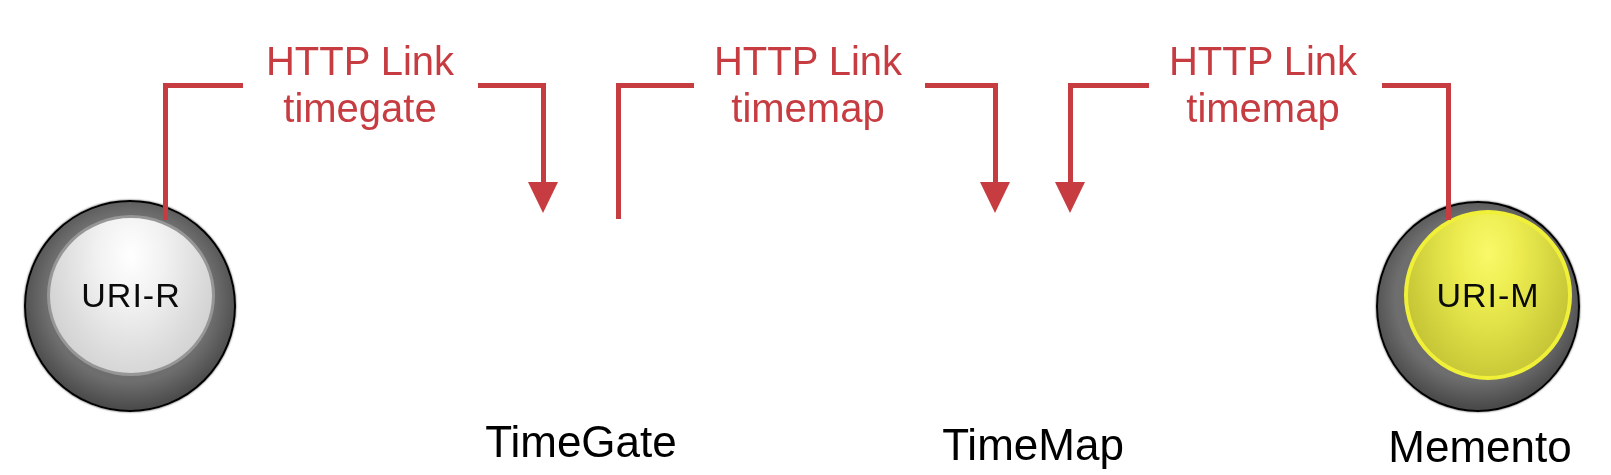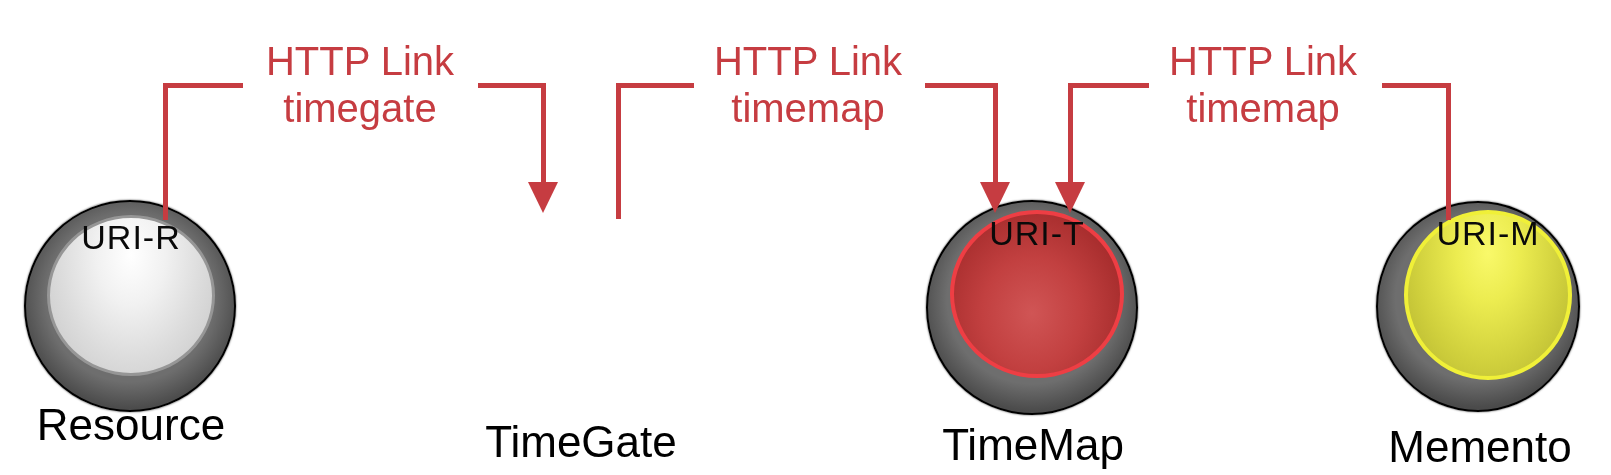--- a/index.html
+++ b/index.html
@@ -26,21 +26,21 @@
   
   .ring{
     position:absolute;border-radius:50%;box-sizing:border-box;
     background:radial-gradient(circle at 50% 46%, #6e6e6e 55%, #4c4c4c 72%, #373737 90%, #101010 99%);
     border:2px solid #000;
     box-shadow:0 0 2px rgba(0,0,0,.8);
     z-index:1;
   }
   .sphere{
     position:absolute;border-radius:50%;box-sizing:border-box;
-    display:flex;justify-content:center;
+    display:flex;align-items:center;justify-content:center;
     z-index:2;
   }
   .sphere-gray{
     background:radial-gradient(ellipse at 50% 24%, #ffffff 0%, #f1f1f1 30%, #dcdcdc 62%, #c5c5c5 100%);
     border:3px solid #969696;
   }
   .sphere-blue{
     background:radial-gradient(ellipse at 52% 26%, #453ee6 0%, #6f6aec 22%, #9f9cf0 50%, #c9c8f7 80%, #d9d9fb 100%);
   }
   .sphere-red{
@@ -100,32 +100,26 @@
       <span>timemap</span>
     </div>
   </div>
 
   <div class="ring" style="left:24px;top:184px;width:212px;height:212px">
     <div class="sphere sphere-gray" style="left:21px;top:13px;width:168px;height:161px">
       <span class="uri">URI-R</span>
     </div>
   </div>
   <div class="nodelabel" style="left:6px;top:386px;width:250px">
-    <span>Resource</span>
   </div>
 
   <div class="nodelabel" style="left:431px;top:403px;width:300px">
     <span>TimeGate</span>
   </div>
 
-  <div class="ring" style="left:926px;top:184px;width:212px;height:215px">
-    <div class="sphere sphere-red" style="left:22px;top:8px;width:174px;height:168px">
-      <span class="uri">URI-T</span>
-    </div>
-  </div>
   <div class="nodelabel" style="left:883px;top:406px;width:300px">
     <span>TimeMap</span>
   </div>
 
   <div class="ring" style="left:1376px;top:185px;width:204px;height:211px">
     <div class="sphere sphere-yellow" style="left:26px;top:7px;width:168px;height:170px">
       <span class="uri">URI-M</span>
     </div>
   </div>
   <div class="nodelabel" style="left:1330px;top:408px;width:300px">

